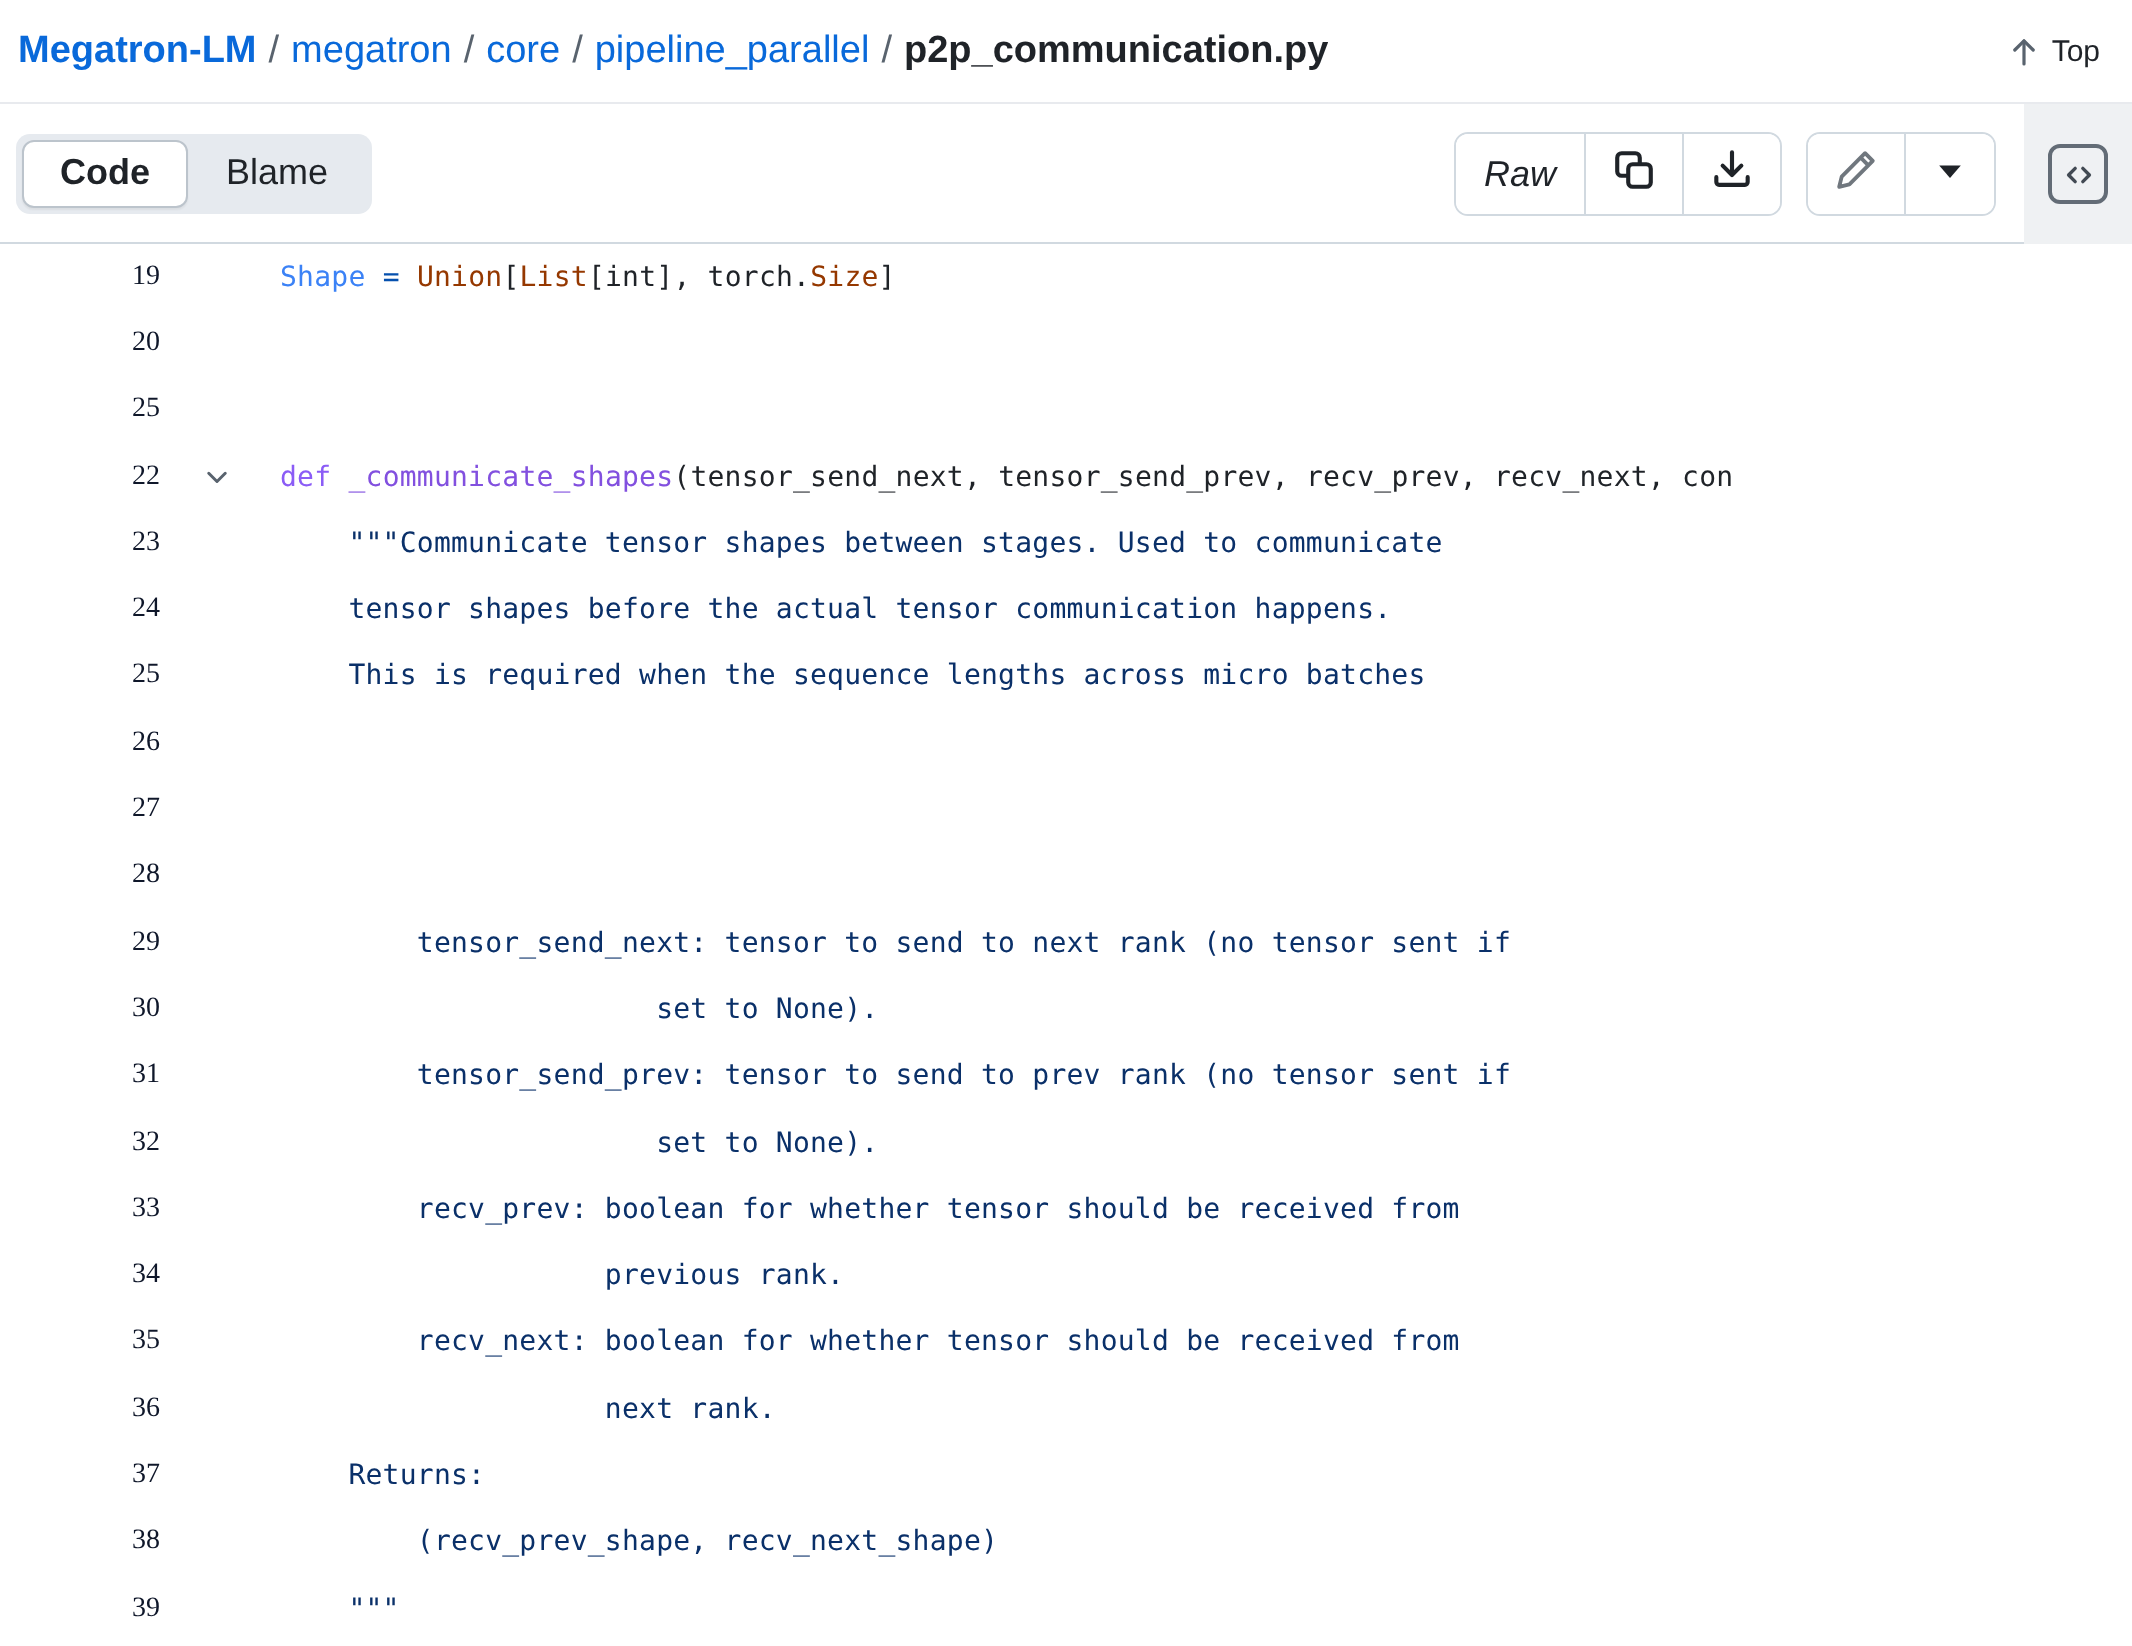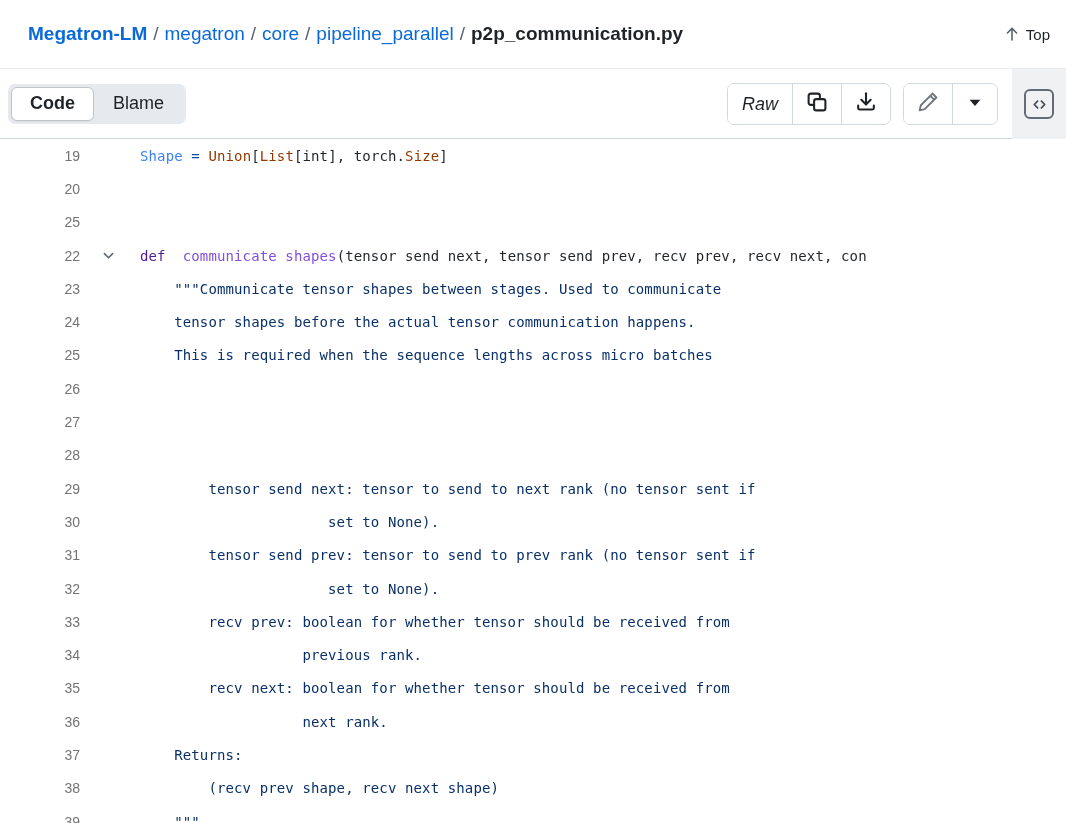--- a/index.html
+++ b/index.html
@@ -7,26 +7,26 @@
     margin: 0; padding: 0;
     width: 1066px; height: 823px;
     background: #ffffff;
     font-family: "Liberation Sans", sans-serif;
     overflow: hidden;
   }
 
   
   #file-header {
     position: relative;
-    height: 69px;
+    height: 52px;
     background: #ffffff;
     border-bottom: 1px solid #e8eaee;
     display: flex;
     align-items: center;
-    padding: 0 16px 0 28px;
+    padding: 0 16px 0 9px;
   }
   #breadcrumb {
     display: flex;
     align-items: baseline;
     font-size: 19px;
     white-space: nowrap;
     overflow: hidden;
   }
   #breadcrumb .crumb-link {
     color: #0969da;
@@ -168,23 +168,23 @@
   .code-line {
     display: flex;
     align-items: center;
     height: 33.3px;
     white-space: pre;
   }
   .ln {
     width: 80px;
     min-width: 80px;
     text-align: right;
-    color: #737373;
+    color: #0f172a;
     font-size: 14px;
-    font-family: Liberation Sans, sans-serif;
+    font-family: Liberation Serif, serif;
     user-select: none;
     cursor: pointer;
   }
   .fold {
     width: 60px;
     min-width: 60px;
     display: flex;
     align-items: center;
     justify-content: flex-start;
     padding-left: 21px;
@@ -195,21 +195,21 @@
   .lc {
     flex: 1;
     color: #1f2328;
     font-family: "DejaVu Sans Mono", "Liberation Mono", monospace;
     font-size: 14px;
     letter-spacing: 0.12px;
     white-space: pre;
     overflow: hidden;
   }
   
-  .t-kw   { color: #4c1d95; }
+  .t-kw   { color: #8b5cf6; }
   .t-fn   { color: #8250df; }
   .t-var  { color: #3b82f6; }
   .t-type { color: #953800; }
   .t-op   { color: #0550ae; }
   .t-str  { color: #0a3069; }
   .t-pln  { color: #1f2328; }
 </style>
 </head>
 <body>
 

